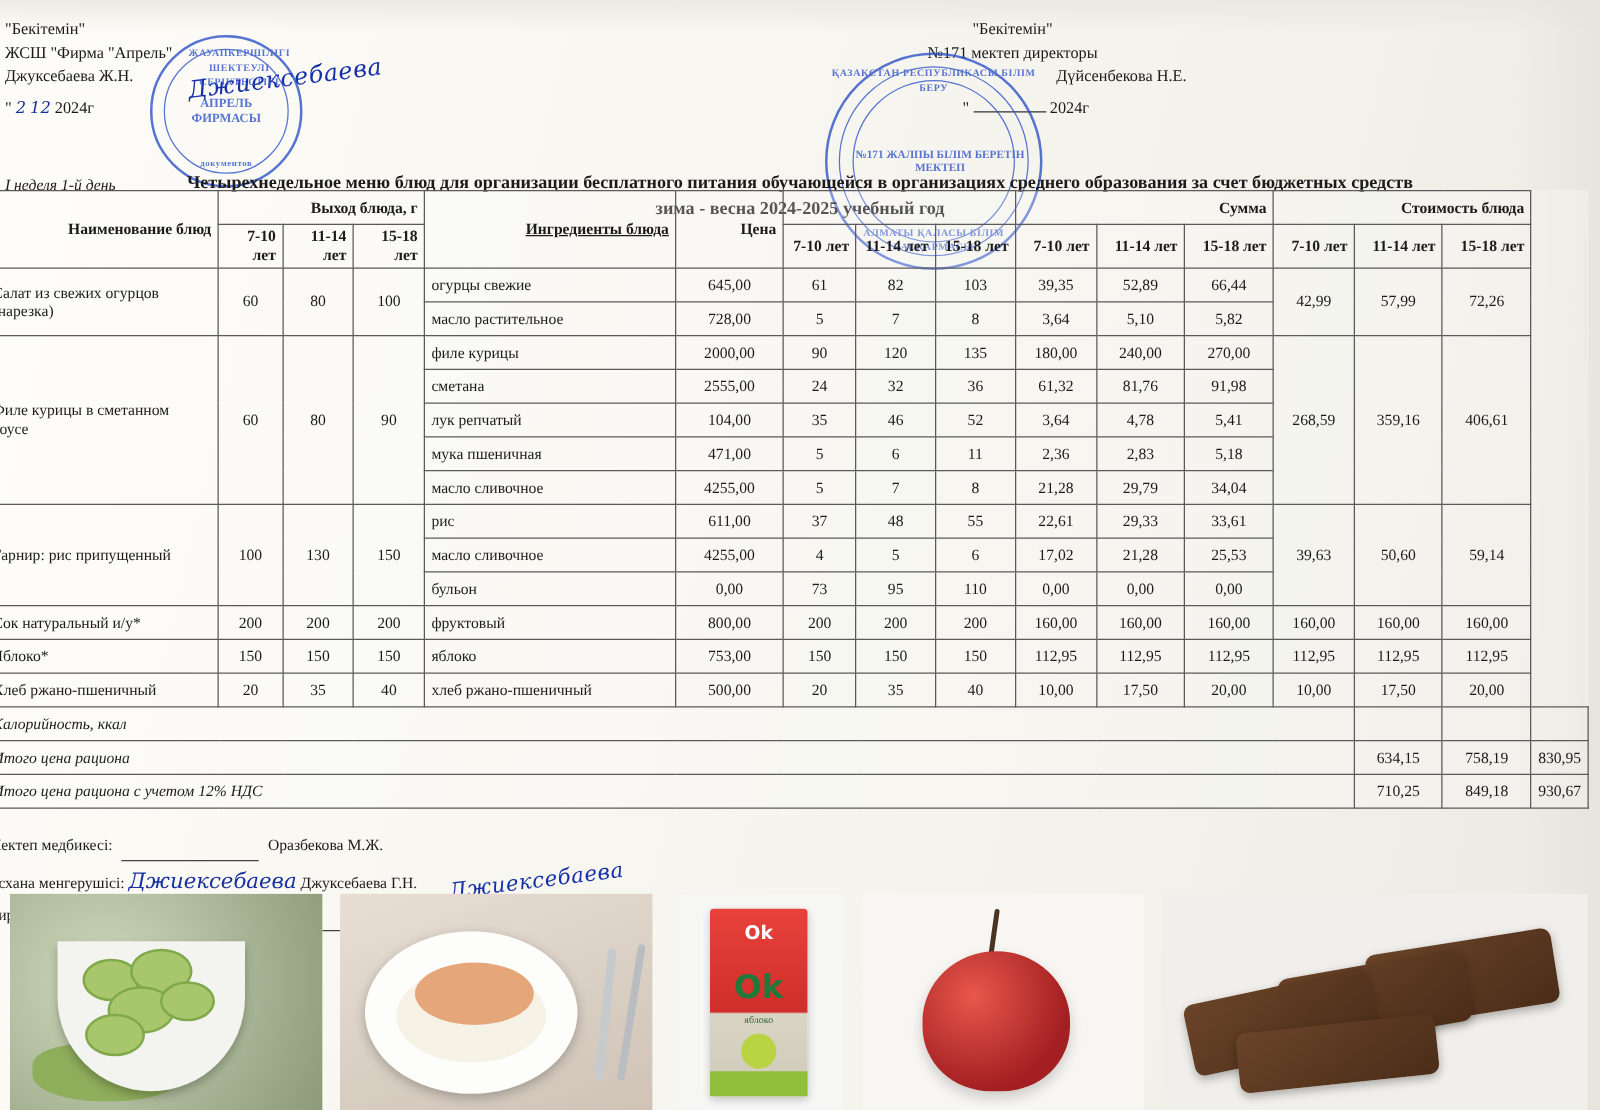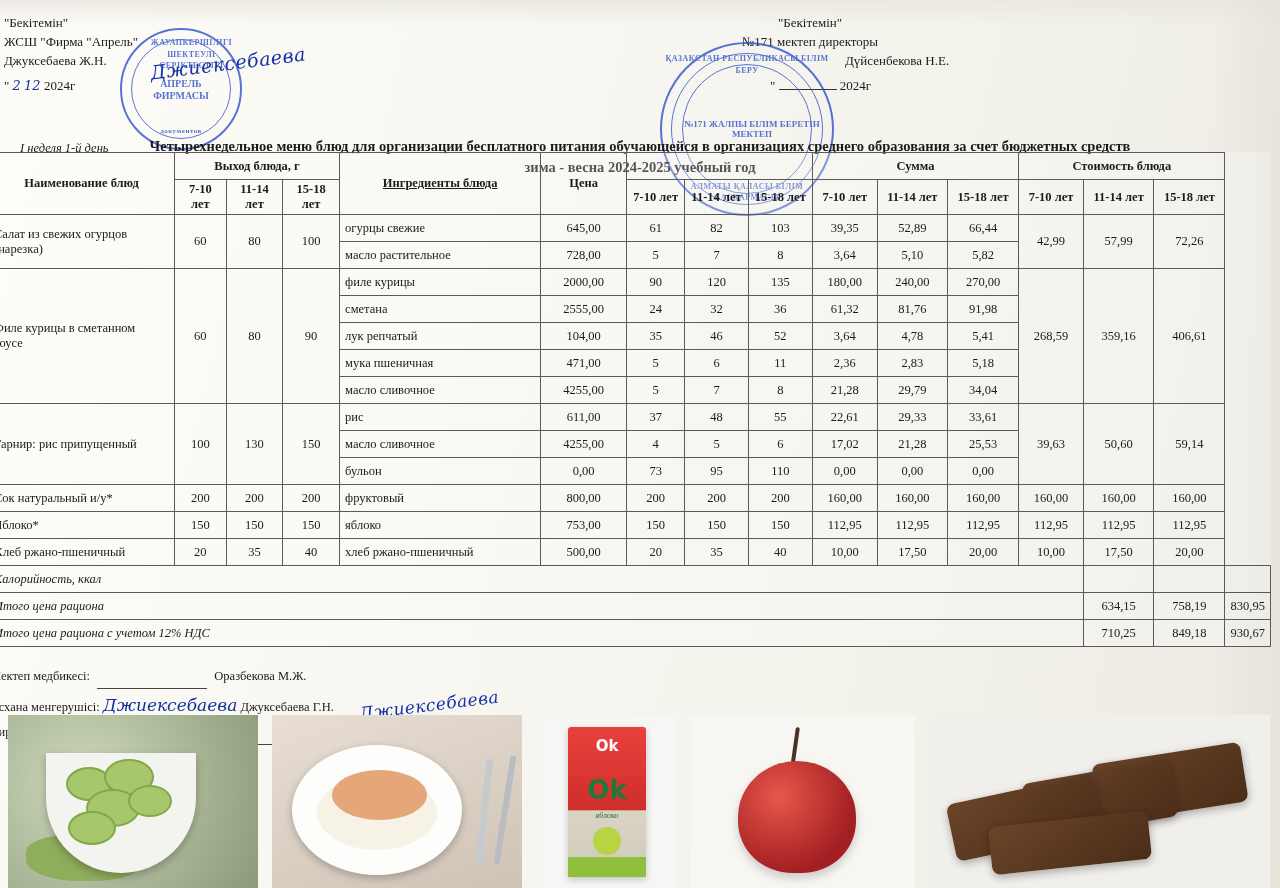--- a/index.html
+++ b/index.html
@@ -24,21 +24,21 @@
   .hdr-left{position:absolute;left:4px;top:8px;width:330px;}
   .hdr-right{position:absolute;left:660px;top:8px;width:420px;text-align:left;}
   .hdr-right .ctr{text-align:center;width:300px;}
   .sign-line{display:inline-block;min-width:58px;border-bottom:1px solid #333;}
   .date-row{margin-top:6px;}
   .title{
     position:absolute;left:0;top:100px;width:100%;
     text-align:center;font-size:14.5px;font-weight:bold;line-height:1.45;margin-top:36px;
   }
   .subtitle{font-weight:bold;}
-  .weekday{position:absolute;left:20px;top:141px;font-size:12.5px;font-style:italic;}
+  .weekday{position:absolute;left:4px;top:141px;font-size:12.5px;font-style:italic;}
 
   
   .hand{
     font-family:"DejaVu Serif", serif;
     font-style:italic;
     color:#1630a8;
     transform:rotate(-7deg);
     letter-spacing:.5px;
   }
   .hand2{font-family:"DejaVu Serif",serif;font-style:italic;color:#17309f;}
@@ -59,21 +59,21 @@
     width:1283px;
     border-collapse:collapse;
     font-size:12.5px;
     background:rgba(255,255,255,.25);
   }
   table.menu td, table.menu th{
     border:1px solid #5a5a5a;
     padding:2px 5px;
     vertical-align:middle;
   }
-  table.menu th{font-weight:bold;text-align:center;}
+  table.menu th{font-weight:bold;text-align:right;}
   td.c{text-align:center;}
   td.l{text-align:left;}
   .hrow th{height:22px;}
   .rowh{height:27px;}
   .ital{font-style:italic;}
 
   
   .foot{position:absolute;left:-10px;top:665px;width:720px;font-size:12.5px;line-height:1.9;}
   .foot .ln{display:inline-block;border-bottom:1px solid #444;min-width:110px;height:14px;vertical-align:bottom;margin:0 4px;position:relative;}
 

